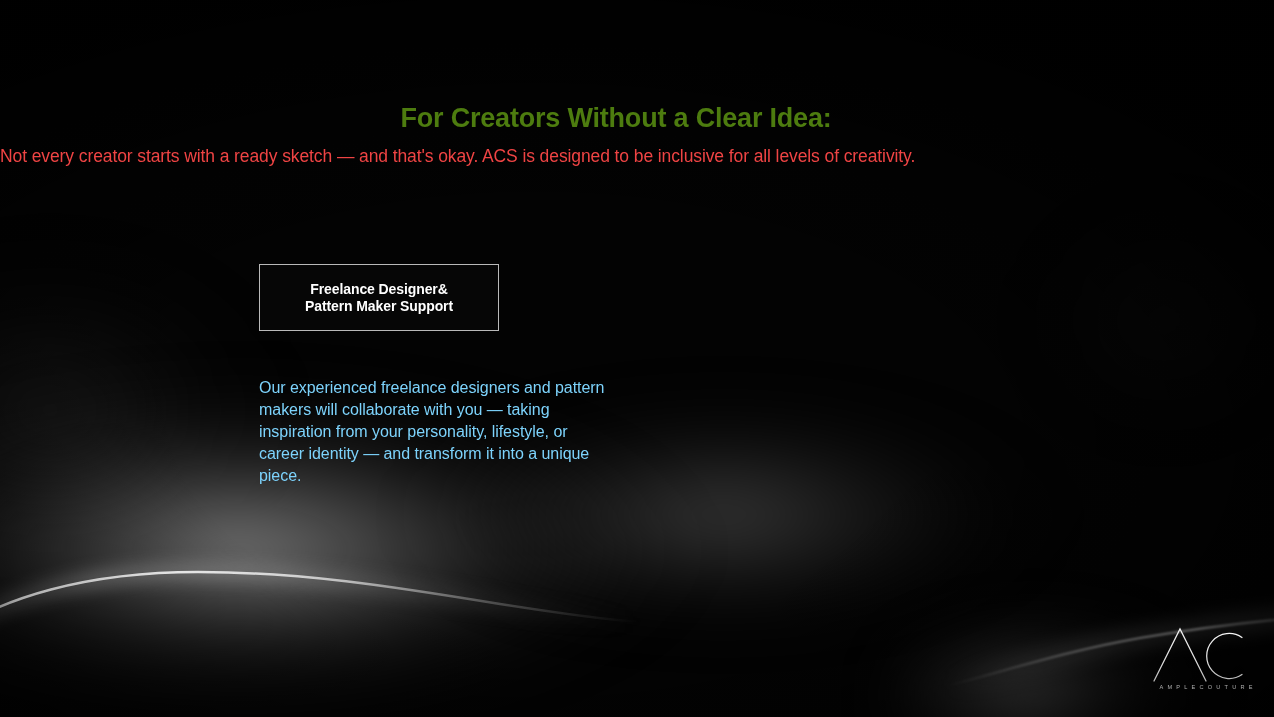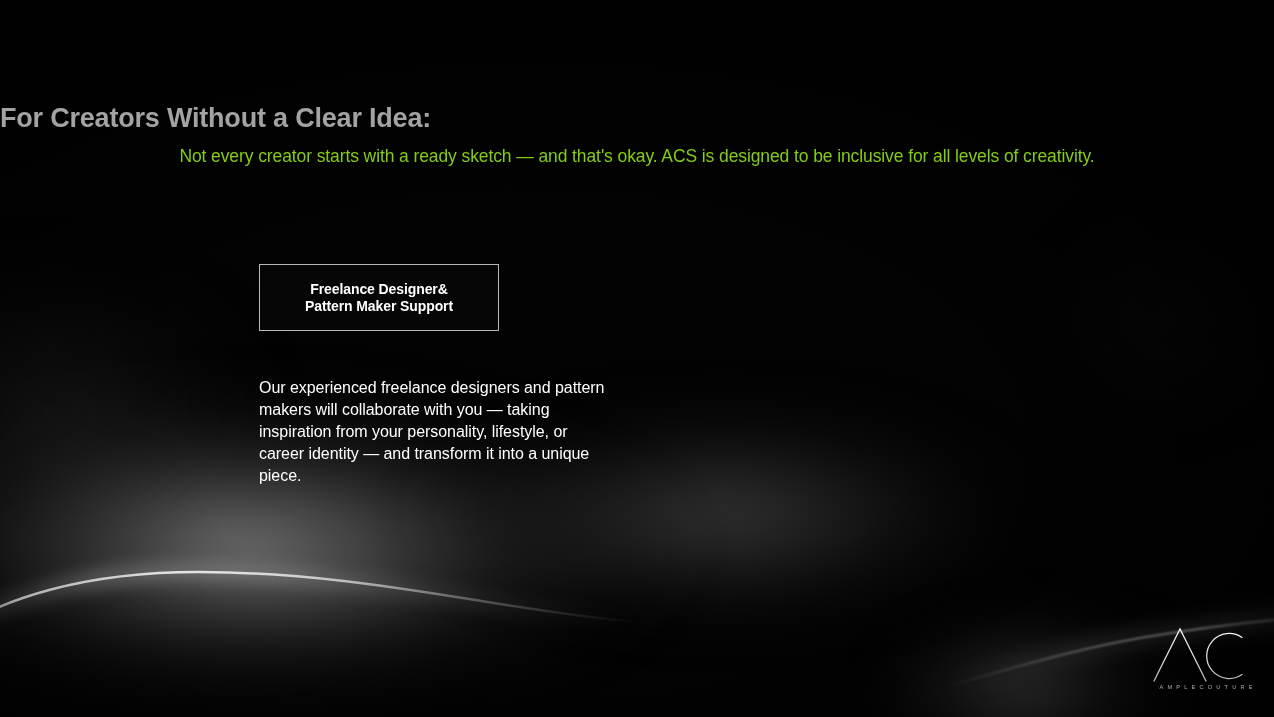--- a/index.html
+++ b/index.html
@@ -110,37 +110,36 @@
                 rgba(0,0,0,0.92) 100%);
   }
 
   
   #content { position: relative; z-index: 5; width: 1274px; height: 717px; }
 
   .headline {
     position: absolute;
     left: 0; top: 102px;
     width: 1232px;
-    text-align: left;
+    text-align: center;
     font-size: 27px;
     font-weight: bold;
     letter-spacing: -0.2px;
-    color: #a3a3a3;
+    color: #4d7c0f;
     line-height: 33px;
     white-space: nowrap;
   }
 
   .subhead {
     position: absolute;
     left: 0; top: 145px;
     width: 1274px;
-    text-align: center;
     font-size: 17.5px;
     font-weight: normal;
-    color: #84cc16;
+    color: #ef4444;
     line-height: 22px;
     letter-spacing: -0.1px;
     white-space: nowrap;
   }
 
   .columns {
     position: absolute;
     left: 0; top: 8px;
     width: 1274px; height: 717px;
   }
@@ -167,21 +166,21 @@
     line-height: 17px;
     letter-spacing: -0.1px;
     white-space: pre-line;
   }
 
   .card-body {
     margin-top: 46px;
     width: 352px;
     font-size: 16px;
     font-weight: normal;
-    color: #ffffff;
+    color: #7dd3fc;
     line-height: 22px;
     letter-spacing: -0.05px;
   }
   .col-2 .card-body { width: 352px; }
 
   
   .logo {
     position: absolute;
     left: 1150px; top: 624px;
     width: 112px; height: 76px;

